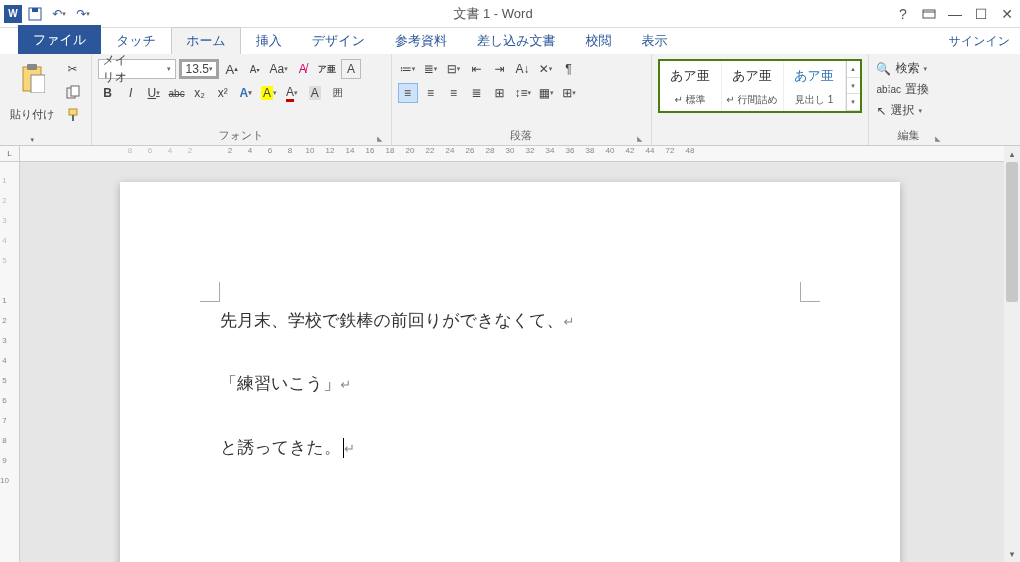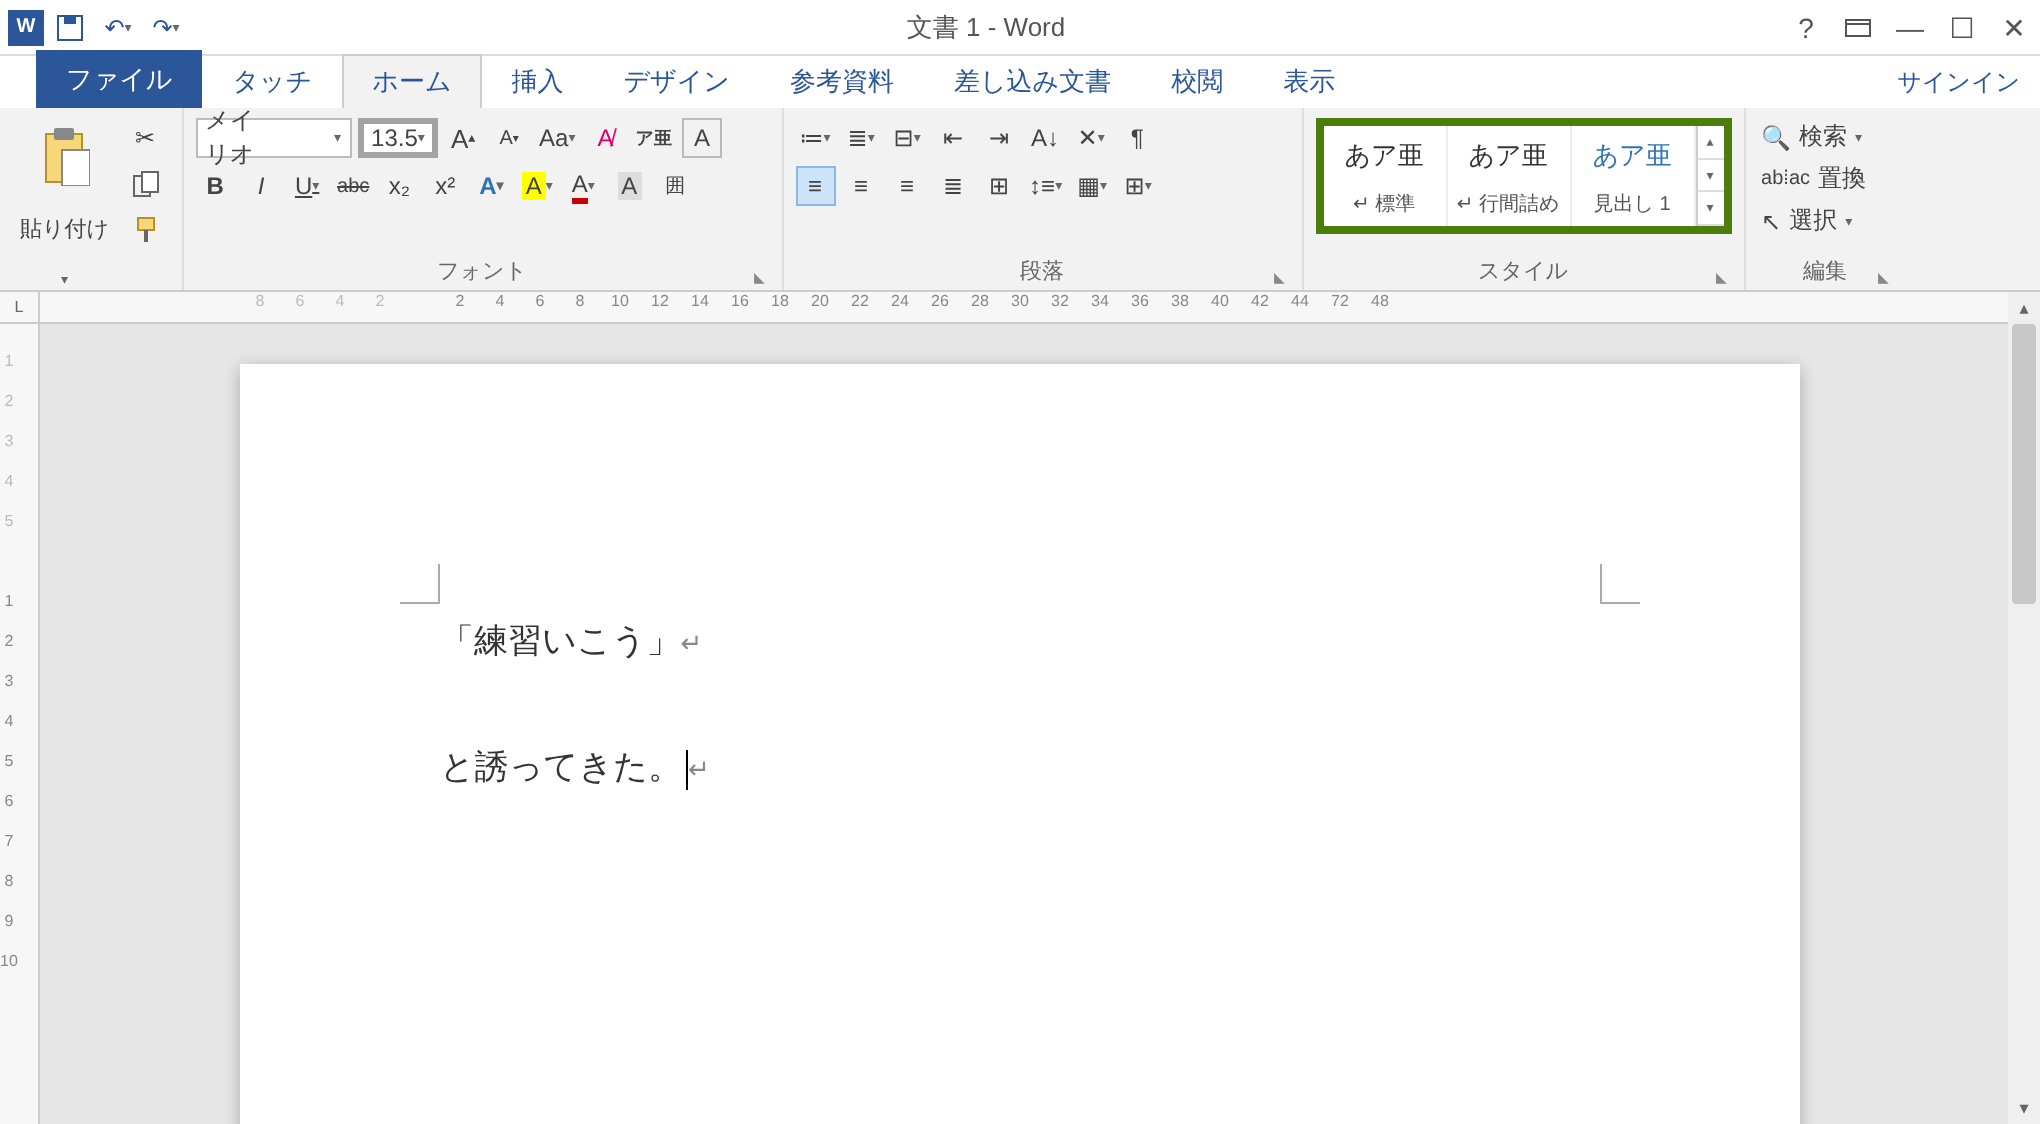--- a/index.html
+++ b/index.html
@@ -29,21 +29,21 @@
 .group-label::after { content:"◢"; position:absolute; right:2px; bottom:2px; font-size:7px; color:#888; transform:scaleX(-1); }
 .vcol { display:flex; flex-direction:column; gap:3px; }
 .hrow { display:flex; align-items:center; gap:3px; }
 .sbtn { min-width:20px; height:20px; display:flex; align-items:center; justify-content:center; cursor:pointer; font-size:12px; color:#444; padding:0 2px; }
 .sbtn.border { border:1px solid #bbb; }
 .big-btn { display:flex; flex-direction:column; align-items:center; padding:4px 4px 0 4px; cursor:pointer; gap:14px; }
 .big-lbl { font-size:11px; color:#444; white-space:nowrap; }
 .font-combo { width:78px; height:20px; border:1px solid #bbb; background:#fff; font-size:12px; padding:0 4px; display:flex; align-items:center; justify-content:space-between;gap:30px; }
 .size-combo { width:40px; height:20px; border:3px solid #a3a3a3; background:#fff; font-size:12px; padding:0 4px; display:flex; align-items:center; justify-content:space-between; }
 .dd-ar { font-size:7px; color:#666; }
-.style-gal { display:flex; gap:0; border:4px solid #4d7c0f; background:#fff; }
+.style-gal { display:flex; gap:0; border:2px solid #4d7c0f; background:#fff; }
 .style-item { width:62px; padding:6px 2px 4px 2px; text-align:center; border-right:1px solid #eee; cursor:pointer; }
 .style-prev { font-size:13px; color:#333; }
 .style-prev.emph { color:#2e74b5; }
 .style-name { font-size:10px; color:#555; margin-top:8px; }
 .gal-scroll { width:14px; display:flex; flex-direction:column; border-left:1px solid #ccc; }
 .gal-scroll div { flex:1; display:flex; align-items:center; justify-content:center; font-size:7px; color:#666; cursor:pointer; border-bottom:1px solid #ddd; }
 .edit-item { display:flex; align-items:center; gap:4px; font-size:12px; color:#444; cursor:pointer; padding:1px 2px; }
 
 
 .workarea { position:relative; height:416px; background:#e6e6e6; overflow:hidden; }
@@ -239,21 +239,20 @@
           <div class="style-prev emph">あア亜</div>
           <div class="style-name">見出し 1</div>
         </div>
         <div class="gal-scroll">
           <div>▴</div>
           <div>▾</div>
           <div>▾</div>
         </div>
       </div>
     </div>
-    <div class="group-label">スタイル</div>
   </div>
 
   <div class="group" style="border-right:none;min-width:80px;">
     <div class="group-body vcol" style="gap:2px;">
       <div class="edit-item">
           <span>🔍</span>
           <span>検索</span>
           <span class="dd-ar">▾</span>
         </div>
       <div class="edit-item">
@@ -323,20 +322,21 @@
         <div class="vtick">8</div>
         <div class="vtick">9</div>
         <div class="vtick">10</div>
       </div>
   </div>
   <div class="page-wrap">
     <div class="page">
       <div class="crop-tl"></div>
       <div class="crop-tr"></div>
       <div class="doc-text">
+        <div class="para"><span>先月末、学校で鉄棒の前回りができなくて、</span><span class="pmark">↵</span></div>
         <div class="para"><span>「練習いこう」</span><span class="pmark">↵</span></div>
         <div class="para"><span>と誘ってきた。</span><span class="cursor"></span><span class="pmark">↵</span></div>
       </div>
     </div>
   </div>
   <div class="vscroll">
     <div class="arr">▴</div>
     <div class="track">
         <div class="thumb"></div>
       </div>

